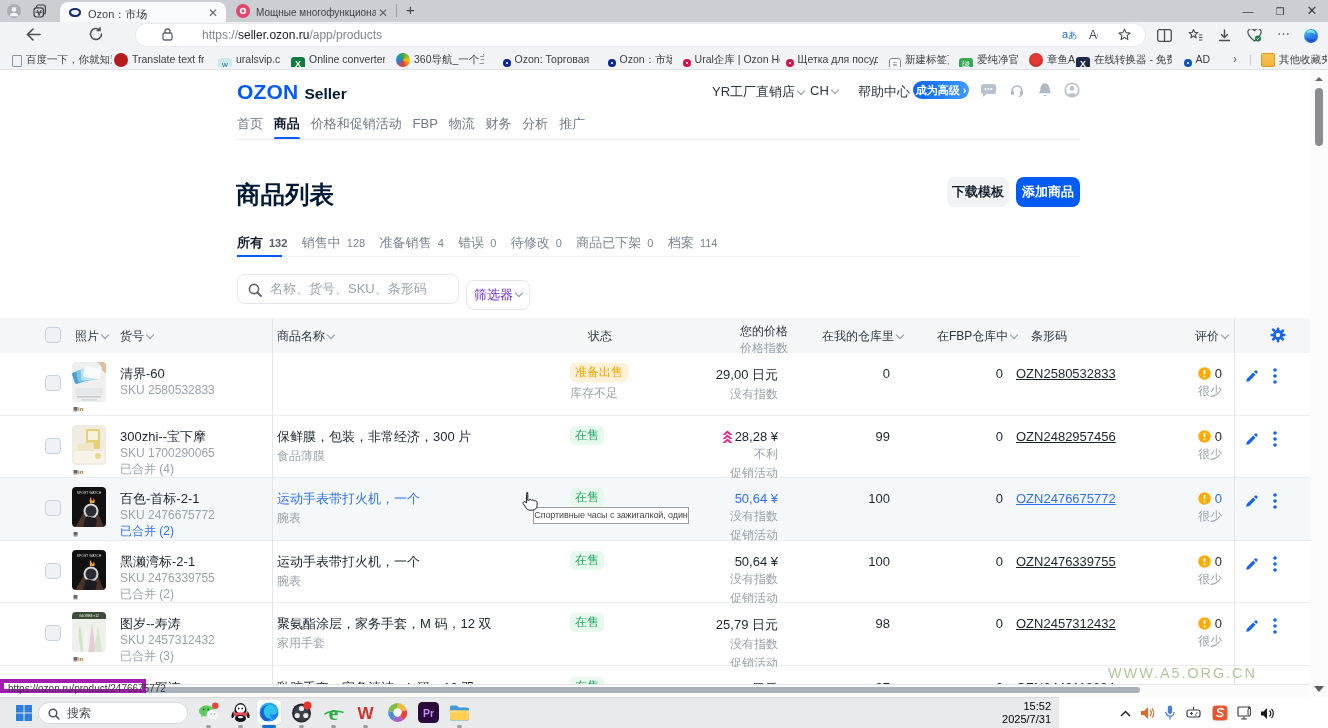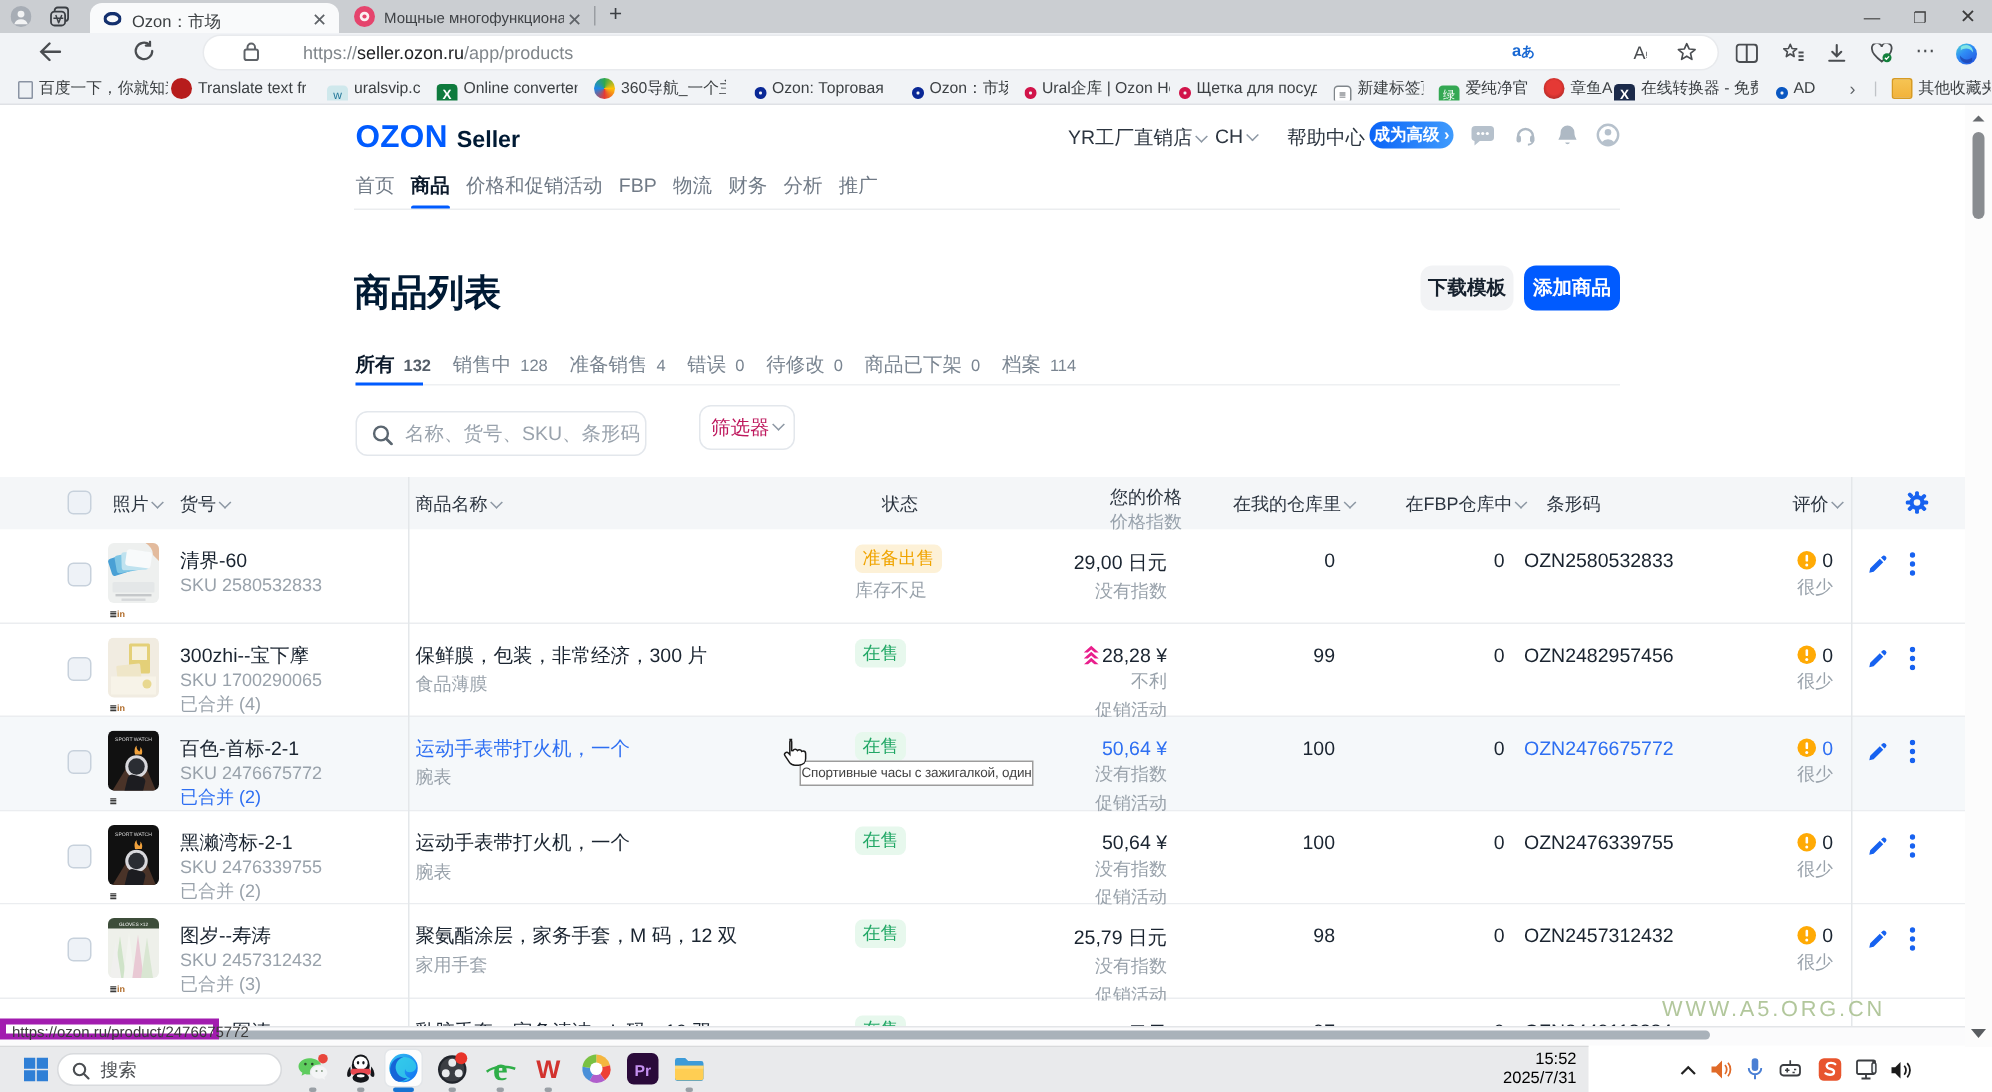--- a/index.html
+++ b/index.html
@@ -42,22 +42,22 @@
 #btn-add { left:1016px; width:64px; background:#005bff; color:#fff; font-weight:bold; }
 
 
 #ftabs { position:absolute; left:237px; top:234px; font-size:13px; color:#7a8591; white-space:nowrap; }
 #ftabs b { color:#0c1a2b; }
 #ftabs .cnt { font-size:11px; color:#7a8591; margin:0 0 0 6px; }
 .ftabu { position:absolute; left:237px; top:255px; width:45px; height:2px; background:#005bff; }
 .ftabline { position:absolute; left:237px; top:256px; width:843px; height:1px; background:#eef0f2; }
 
 
-#search { position:absolute; left:237px; top:274px; width:194px; height:30px; border:1px solid #e3e7ec; border-radius:8px; background:#fff; font-size:13px; color:#9aa3ad; line-height:28px; }
-#filterbtn { position:absolute; left:466px; top:270px; width:64px; height:30px; border:1px solid #e3e7ec; border-radius:8px; background:#fff; font-size:13px; color:#be185d; line-height:28px; text-align:center; }
+#search { position:absolute; left:237px; top:274px; width:222px; height:30px; border:1px solid #e3e7ec; border-radius:8px; background:#fff; font-size:13px; color:#9aa3ad; line-height:28px; }
+#filterbtn { position:absolute; left:466px; top:280px; width:64px; height:30px; border:1px solid #e3e7ec; border-radius:8px; background:#fff; font-size:13px; color:#6d28d9; line-height:28px; text-align:center; }
 
 
 #thead { position:absolute; left:0; top:318px; width:1310px; height:35px; background:#f4f6f8; font-size:12px; color:#2c3540; }
 .th { position:absolute; top:10px; white-space:nowrap; }
 .gray { color:#98a2ac; }
 .chev { display:inline-block; width:6px; height:6px; border-right:1.6px solid #8c97a3; border-bottom:1.6px solid #8c97a3; transform:rotate(45deg); vertical-align:2px; margin-left:3px; }
 .vsep1 { position:absolute; left:272px; top:318px; width:1px; height:368px; background:#e4e7ea; z-index:5; }
 .vsep2 { position:absolute; left:1234px; top:318px; width:1px; height:368px; background:#e4e7ea; z-index:5; }
 
 .row { position:absolute; left:0; width:1310px; height:62.5px; border-bottom:1px solid #ebedf0; background:#fff; font-size:13px; color:#1a2430; }
@@ -70,21 +70,21 @@
 .pname { position:absolute; left:277px; top:12px; }
 .pcat { font-size:12px; color:#99a2ab; margin-top:2px; }
 .badge { position:absolute; left:570px; top:10px; height:19px; border-radius:5px; padding:0 5px; font-size:12px; line-height:19px; }
 .badge.green { background:#e7f8ed; color:#21a765; }
 .badge.orange { background:#fdf1d7; color:#f0a400; }
 .bsub { position:absolute; left:570px; top:32px; font-size:12px; color:#99a2ab; }
 .price { position:absolute; top:13px; text-align:right; }
 .psub { font-size:12px; color:#99a2ab; margin-top:2px; }
 .stock { position:absolute; top:13px; text-align:right; }
 .fbp { position:absolute; top:13px; text-align:right; }
-.barcode { position:absolute; left:1016px; top:13px; }
+.barcode { position:absolute; left:1016px; top:13px;text-decoration:underline; }
 .rating { position:absolute; top:13px; text-align:right; }
 .rsub { font-size:12px; color:#99a2ab; margin-top:2px; text-align:right; }
 .blue { color:#2e6ff2; }
 
 
 #statusbub { position:absolute; left:0; top:679px; width:146px; height:14px; background:#fff; border:4px solid #a21caf; font-size:10px; color:#3a3a3a; line-height:12px; padding-left:4px; z-index:40; }
 #hscroll { position:absolute; left:0; top:684px; width:1310px; height:13px; background:#fbfbfc; border-top:1px solid #e3e5e8; z-index:30; }
 #hthumb { position:absolute; left:144px; top:1.5px; width:996px; height:6px; background:#a9b2ba; border-radius:3px; }
 #watermark { position:absolute; left:1108px; top:665px; font-size:14.5px; color:#b2c79c; z-index:35; letter-spacing:1.9px; }
 
@@ -171,21 +171,21 @@
       <path d="M4.2 3.4 C5.6 2 8.3 1.4 10.2 2.6 c1.6 1 2.3 2.7 2.1 4.4 -0.9-1.6-2.6-2.6-4.6-2.6 -1.4 0-2.7 0.5-3.5 1.2 z" fill="#8ef0e4" opacity="0.85"></path>
       <path d="M11.8 12.6 c-1.4 1.4-4.1 2-6 0.8 -1.6-1-2.3-2.7-2.1-4.4 0.9 1.6 2.6 2.6 4.6 2.6 1.4 0 2.7-0.5 3.5-1.2 z" fill="#1c3faa" opacity="0.7"></path>
     </svg>
 </div>
 <div id="addrbar">
     <svg class="abs" style="left:26px;top:4px" width="11" height="13" viewBox="0 0 11 13">
       <rect x="1" y="5" width="9" height="7" rx="1.4" fill="none" stroke="#5f6368" stroke-width="1.3"></rect>
       <path d="M3 5 V3.5 a2.5 2.5 0 0 1 5 0 V5" stroke="#5f6368" stroke-width="1.3" fill="none"></path>
     </svg>
     <span class="abs" style="left:66px;top:4px;font-size:12px;color:#80868b">https://<b style="color:#202124;font-weight:normal">seller.ozon.ru</b>/app/products</span>
-    <span class="abs" style="left:872px;top:4px;font-size:11px;color:#1868d3;font-weight:bold">a<span style="font-size:9px">あ</span></span>
+    <span class="abs" style="left:926px;top:4px;font-size:11px;color:#1868d3;font-weight:normal">a<span style="font-size:9px">あ</span></span>
     <span class="abs" style="left:953px;top:4px;font-size:12px;color:#4a4d51">A<span style="font-size:8px">ᵎ</span></span>
     <svg class="abs" style="left:982px;top:4px" width="13" height="13" viewBox="0 0 14 14">
       <path d="M7 1.2 L8.7 5 L13 5.4 L9.7 8.2 L10.7 12.5 L7 10.2 L3.3 12.5 L4.3 8.2 L1 5.4 L5.3 5 Z" fill="none" stroke="#4a4d51" stroke-width="1.2" stroke-linejoin="round"></path>
     </svg>
   </div>
 
 <div id="bookmarks">
   <span class="bm" style="left:12px;width:100px"><span class="fav" style="width:10px;height:12px;background:#eef1f5;border:1px solid #8a93a3;border-radius:1px"></span>百度一下，你就知道</span>
   <span class="bm" style="left:114px;width:90px"><span class="fav" style="background:#b71c1c;border-radius:50%"></span>Translate text from i...</span>
   <span class="bm" style="left:218px;width:62px"><span class="fav" style="background:#cfe8ec;color:#279;font-size:8px;text-align:center;line-height:13px">w</span>uralsvip.com</span>

